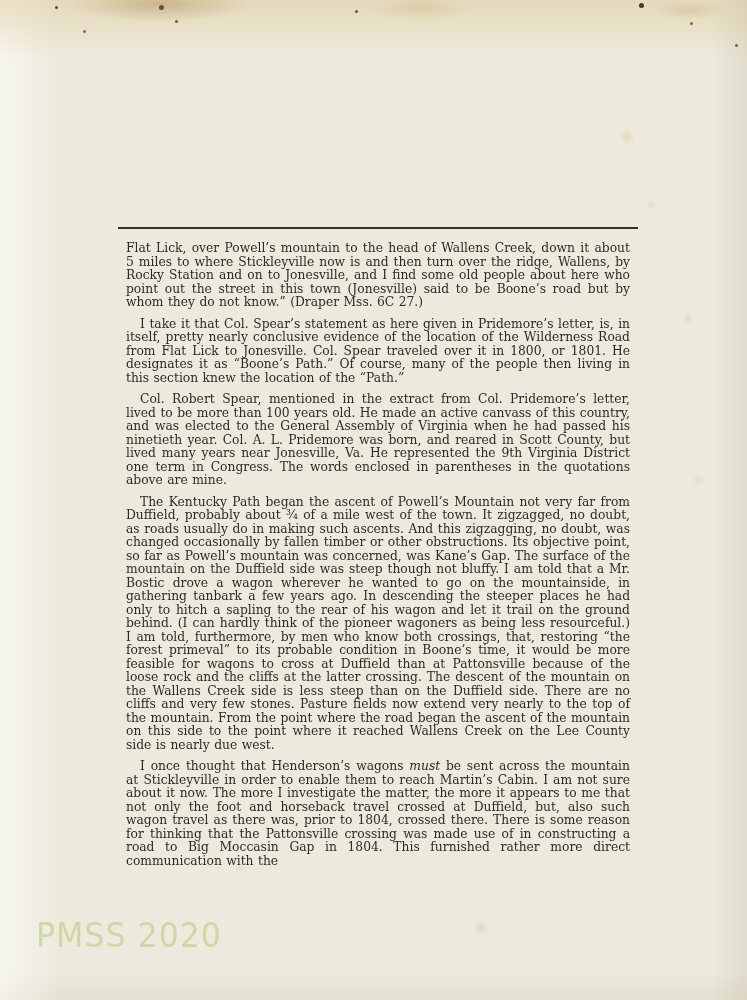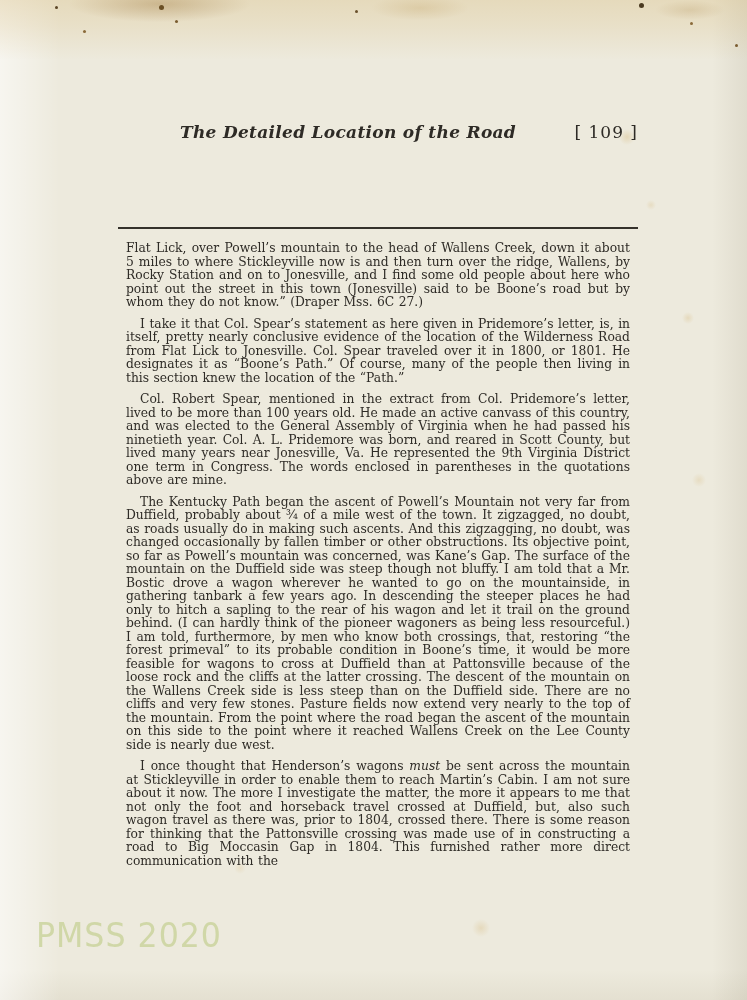--- a/index.html
+++ b/index.html
@@ -124,24 +124,20 @@
     transform-origin: left;
   }
 </style>
 </head>
 <body>
 
 <div class="page">
 
   <div class="specks"></div>
 
-  <div class="running-header">
-    <span class="chapter-title">The Detailed Location of the Road</span>
-    <span class="page-number">[ 109 ]</span>
-  </div>
 
 
   <hr class="footnote-rule">
 
   <div class="footnote-block">
     <p class="no-indent">Flat Lick, over Powell’s mountain to the head of Wallens Creek, down it about 5 miles to where Stickleyville now is and then turn over the ridge, Wallens, by Rocky Station and on to Jonesville, and I find some old people about here who point out the street in this town (Jonesville) said to be Boone’s road but by whom they do not know.” (Draper Mss. 6C 27.)</p>
     <p>I take it that Col. Spear’s statement as here given in Pridemore’s letter, is, in itself, pretty nearly conclusive evidence of the location of the Wilderness Road from Flat Lick to Jonesville. Col. Spear traveled over it in 1800, or 1801. He designates it as “Boone’s Path.” Of course, many of the people then living in this section knew the location of the “Path.”</p>
     <p>Col. Robert Spear, mentioned in the extract from Col. Pridemore’s letter, lived to be more than 100 years old. He made an active canvass of this country, and was elected to the General Assembly of Virginia when he had passed his ninetieth year. Col. A. L. Pridemore was born, and reared in Scott County, but lived many years near Jonesville, Va. He represented the 9th Virginia District one term in Congress. The words enclosed in parentheses in the quotations above are mine.</p>
     <p>The Kentucky Path began the ascent of Powell’s Mountain not very far from Duffield, probably about ¾ of a mile west of the town. It zigzagged, no doubt, as roads usually do in making such ascents. And this zigzagging, no doubt, was changed occasionally by fallen timber or other obstructions. Its objective point, so far as Powell’s mountain was concerned, was Kane’s Gap. The surface of the mountain on the Duffield side was steep though not bluffy. I am told that a Mr. Bostic drove a wagon wherever he wanted to go on the mountainside, in gathering tanbark a few years ago. In descending the steeper places he had only to hitch a sapling to the rear of his wagon and let it trail on the ground behind. (I can hardly think of the pioneer wagoners as being less resourceful.) I am told, furthermore, by men who know both crossings, that, restoring “the forest primeval” to its probable condition in Boone’s time, it would be more feasible for wagons to cross at Duffield than at Pattonsville because of the loose rock and the cliffs at the latter crossing. The descent of the mountain on the Wallens Creek side is less steep than on the Duffield side. There are no cliffs and very few stones. Pasture fields now extend very nearly to the top of the mountain. From the point where the road began the ascent of the mountain on this side to the point where it reached Wallens Creek on the Lee County side is nearly due west.</p>
     <p><span>I once thought that Henderson’s wagons</span> <em>must</em> <span>be sent across the mountain at Stickleyville in order to enable them to reach Martin’s Cabin. I am not sure about it now. The more I investigate the matter, the more it appears to me that not only the foot and horseback travel crossed at Duffield, but, also such wagon travel as there was, prior to 1804, crossed there. There is some reason for thinking that the Pattonsville crossing was made use of in constructing a road to Big Moccasin Gap in 1804. This furnished rather more direct communication with the</span></p>

